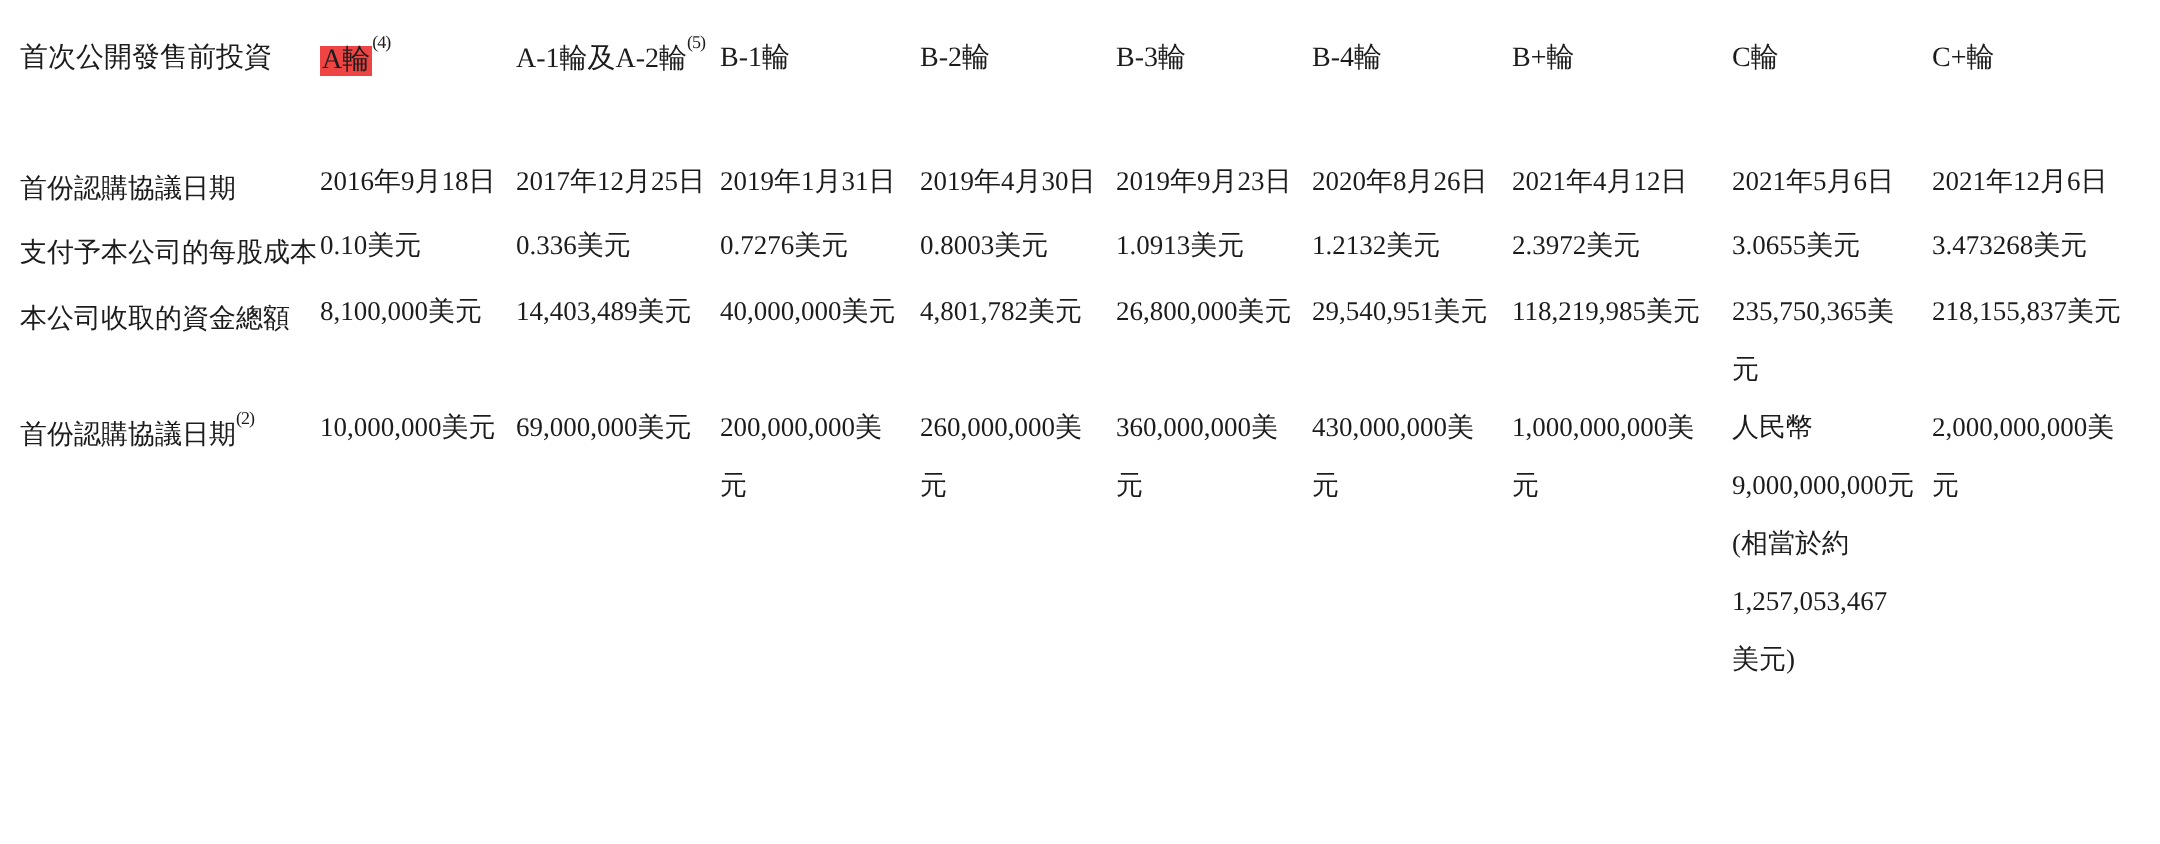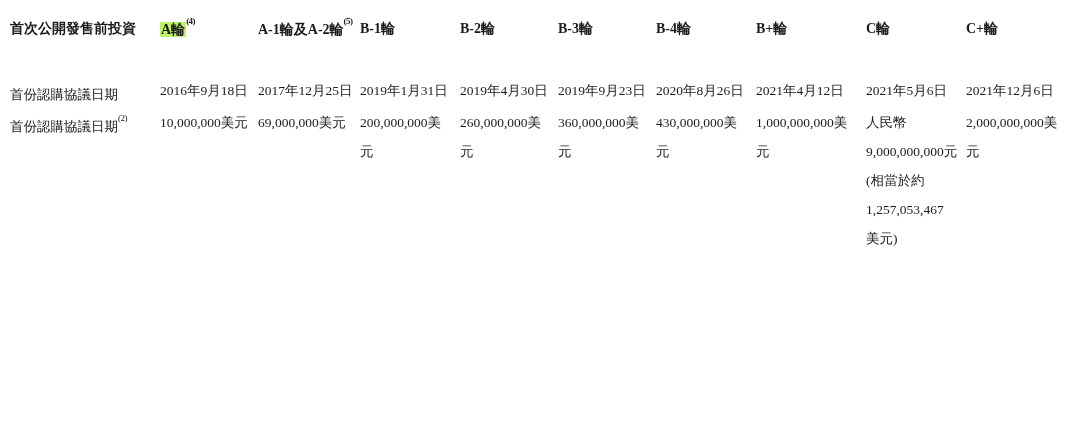--- a/index.html
+++ b/index.html
@@ -2,24 +2,24 @@
 <html><head>
 <meta charset="utf-8">
 <style>
   * { margin:0; padding:0; box-sizing:border-box; }
   html,body { width:1080px; height:422px; background:#ffffff; overflow:hidden; }
   body { font-family:"Liberation Serif","DejaVu Serif",serif; color:#1c1c1c; }
   .doc { padding:20px 0 0 10px; }
   table { border-collapse:collapse; table-layout:fixed; width:1060px; }
   th, td { text-align:left; vertical-align:top; font-weight:normal;
            font-size:13.5px; padding:0 6px 0 0; }
-  thead th { font-weight:bold; font-size:14px; padding-bottom:37px; white-space:nowrap; }
+  thead th { font-weight:normal; font-size:14px; padding-bottom:37px; white-space:nowrap; }
   tbody th, tbody td { line-height:29px; white-space:pre-line; }
   tbody th { white-space:nowrap; }
-  .hl { background:#bef264; padding:0 1px; }
+  .hl { background:#ef4444; padding:0 1px; }
   sup { font-size:9px; position:relative; top:-0.45em; letter-spacing:-0.5px; }
 </style>
 </head>
 <body>
 
 <div class="doc">
   <table>
     <colgroup>
       <col style="width:150px">
         <col style="width:98px">
@@ -53,20 +53,44 @@
         <td>2017年12月25日</td>
         <td>2019年1月31日</td>
         <td>2019年4月30日</td>
         <td>2019年9月23日</td>
         <td>2020年8月26日</td>
         <td>2021年4月12日</td>
         <td>2021年5月6日</td>
         <td>2021年12月6日</td>
       </tr>
       <tr>
+        <th><span>支付予本公司的每股成本</span><sup></sup></th>
+        <td>0.10美元</td>
+        <td>0.336美元</td>
+        <td>0.7276美元</td>
+        <td>0.8003美元</td>
+        <td>1.0913美元</td>
+        <td>1.2132美元</td>
+        <td>2.3972美元</td>
+        <td>3.0655美元</td>
+        <td>3.473268美元</td>
+      </tr>
+      <tr>
+        <th><span>本公司收取的資金總額</span><sup></sup></th>
+        <td>8,100,000美元</td>
+        <td>14,403,489美元</td>
+        <td>40,000,000美元</td>
+        <td>4,801,782美元</td>
+        <td>26,800,000美元</td>
+        <td>29,540,951美元</td>
+        <td>118,219,985美元</td>
+        <td>235,750,365美元</td>
+        <td>218,155,837美元</td>
+      </tr>
+      <tr>
         <th><span>首份認購協議日期</span><sup>(2)</sup></th>
         <td>10,000,000美元</td>
         <td>69,000,000美元</td>
         <td>200,000,000美元</td>
         <td>260,000,000美元</td>
         <td>360,000,000美元</td>
         <td>430,000,000美元</td>
         <td>1,000,000,000美元</td>
         <td>人民幣
 9,000,000,000元

